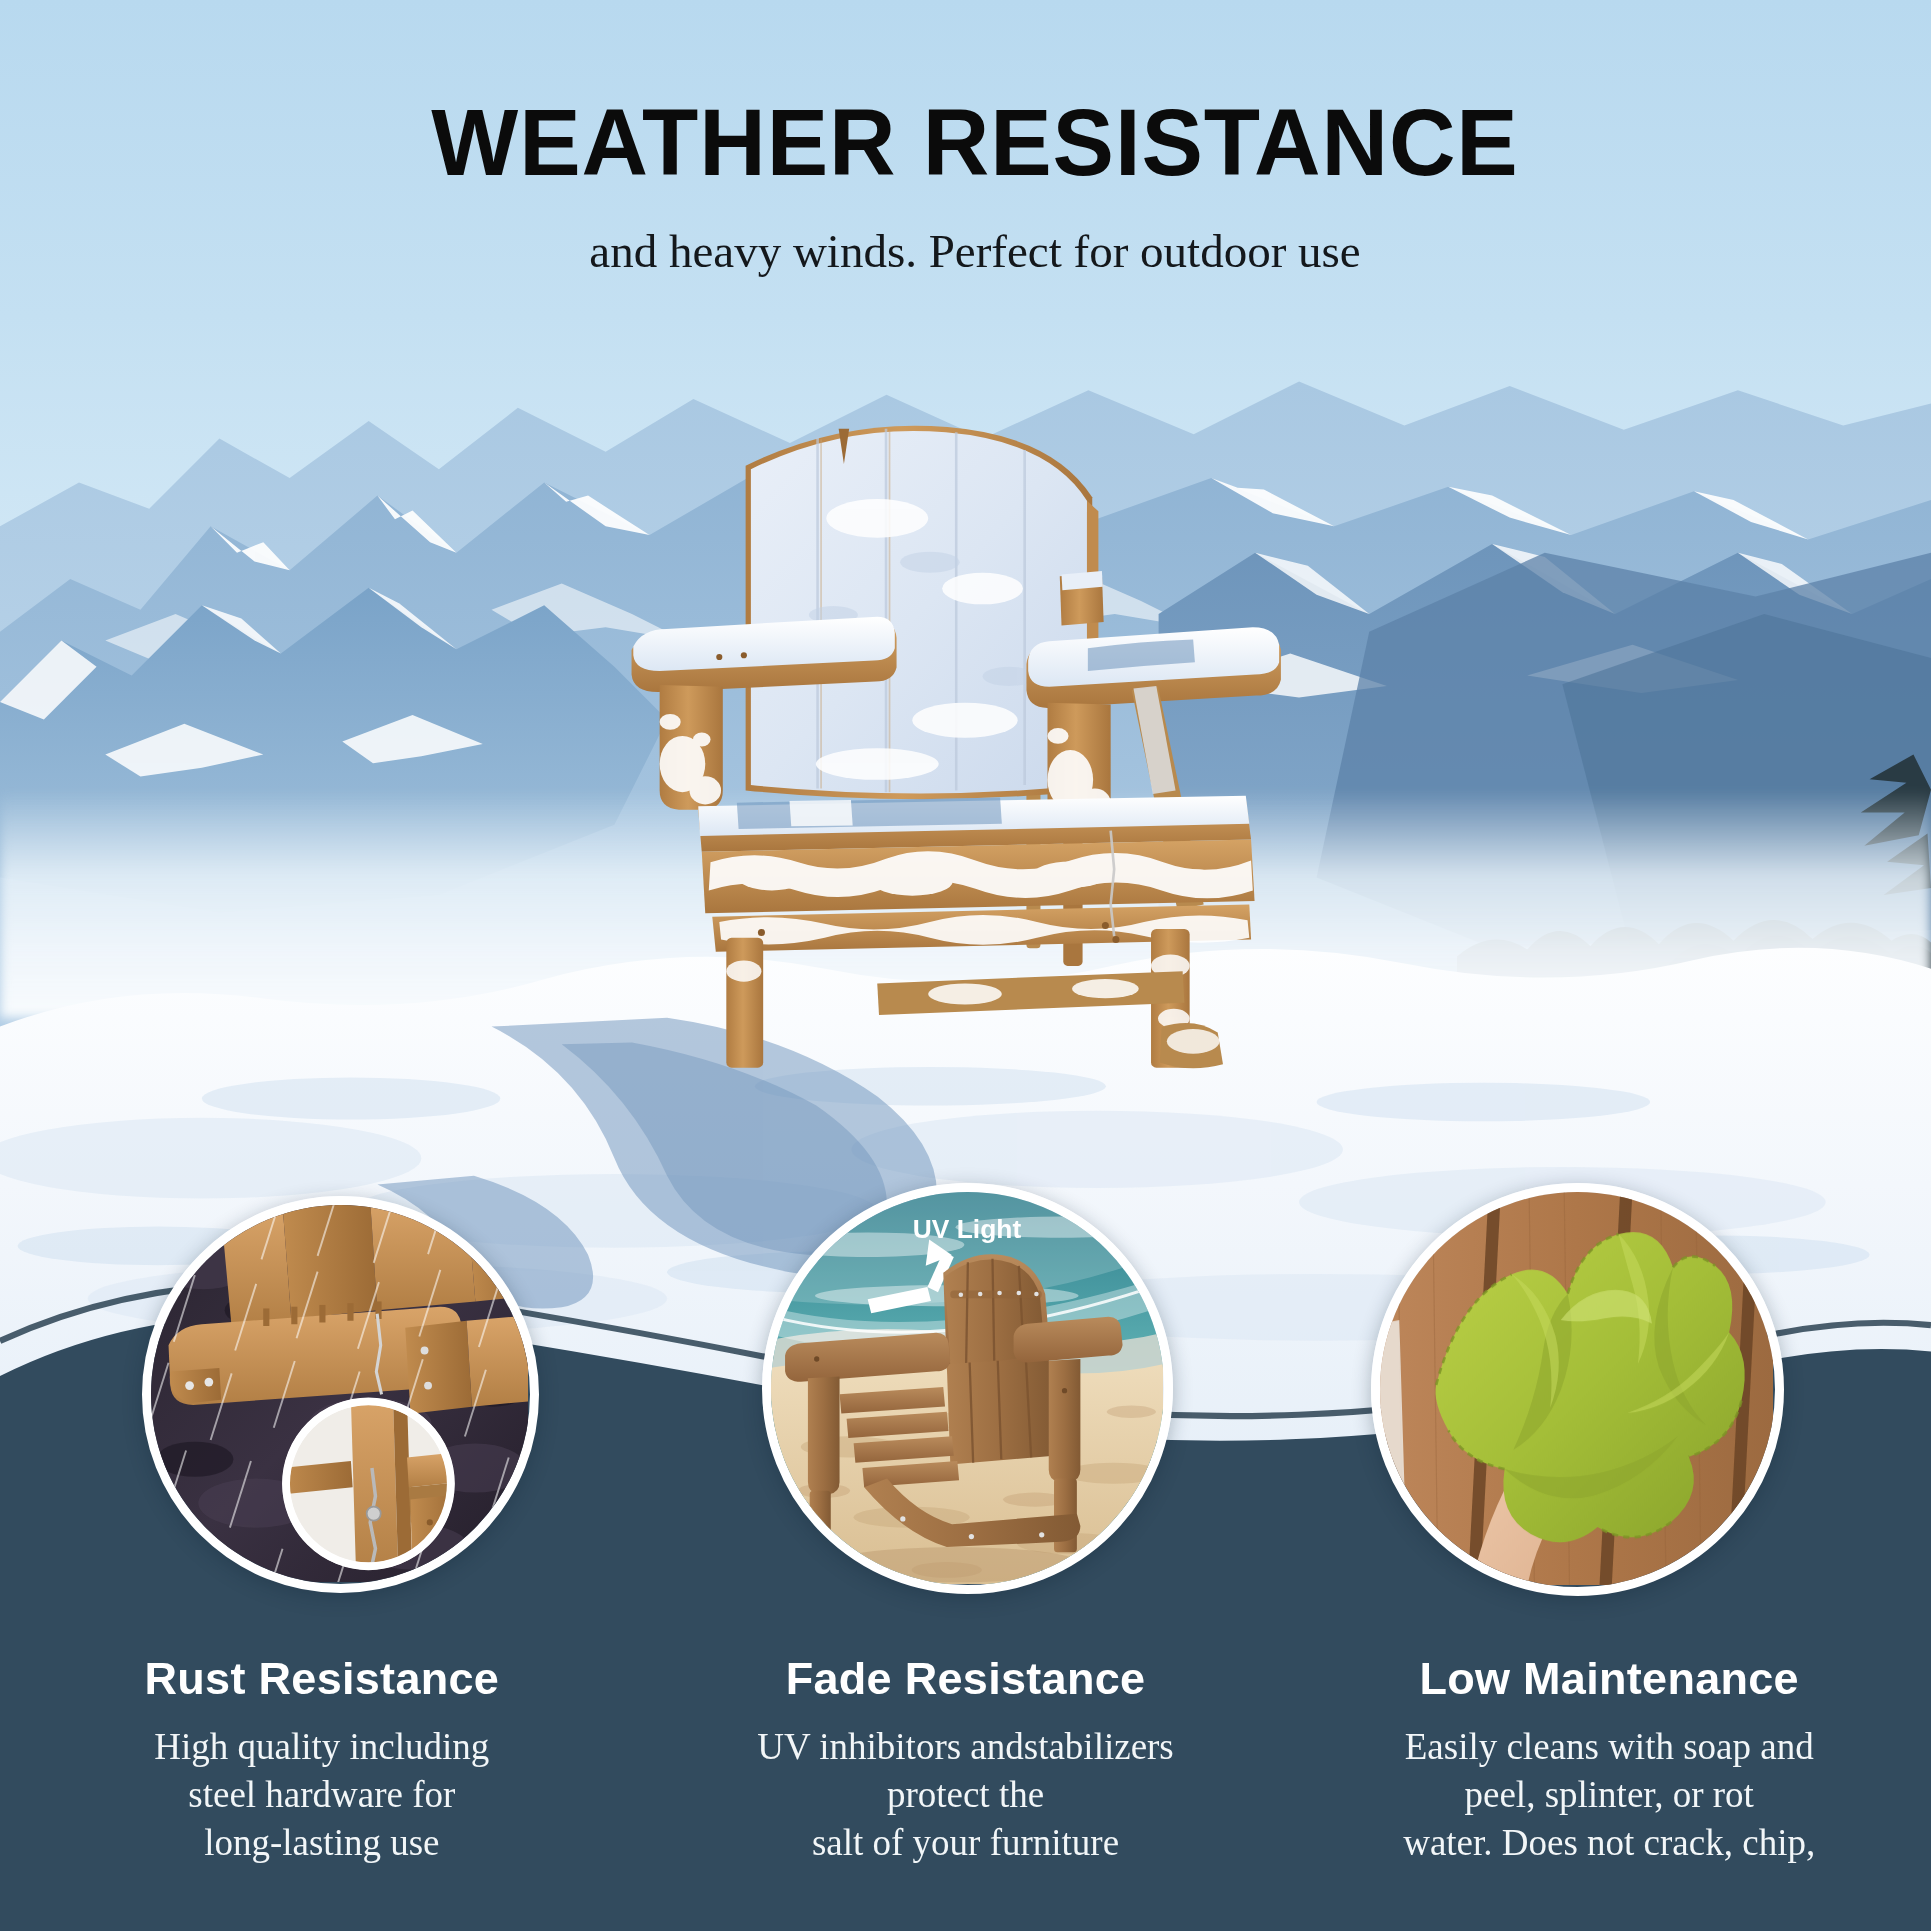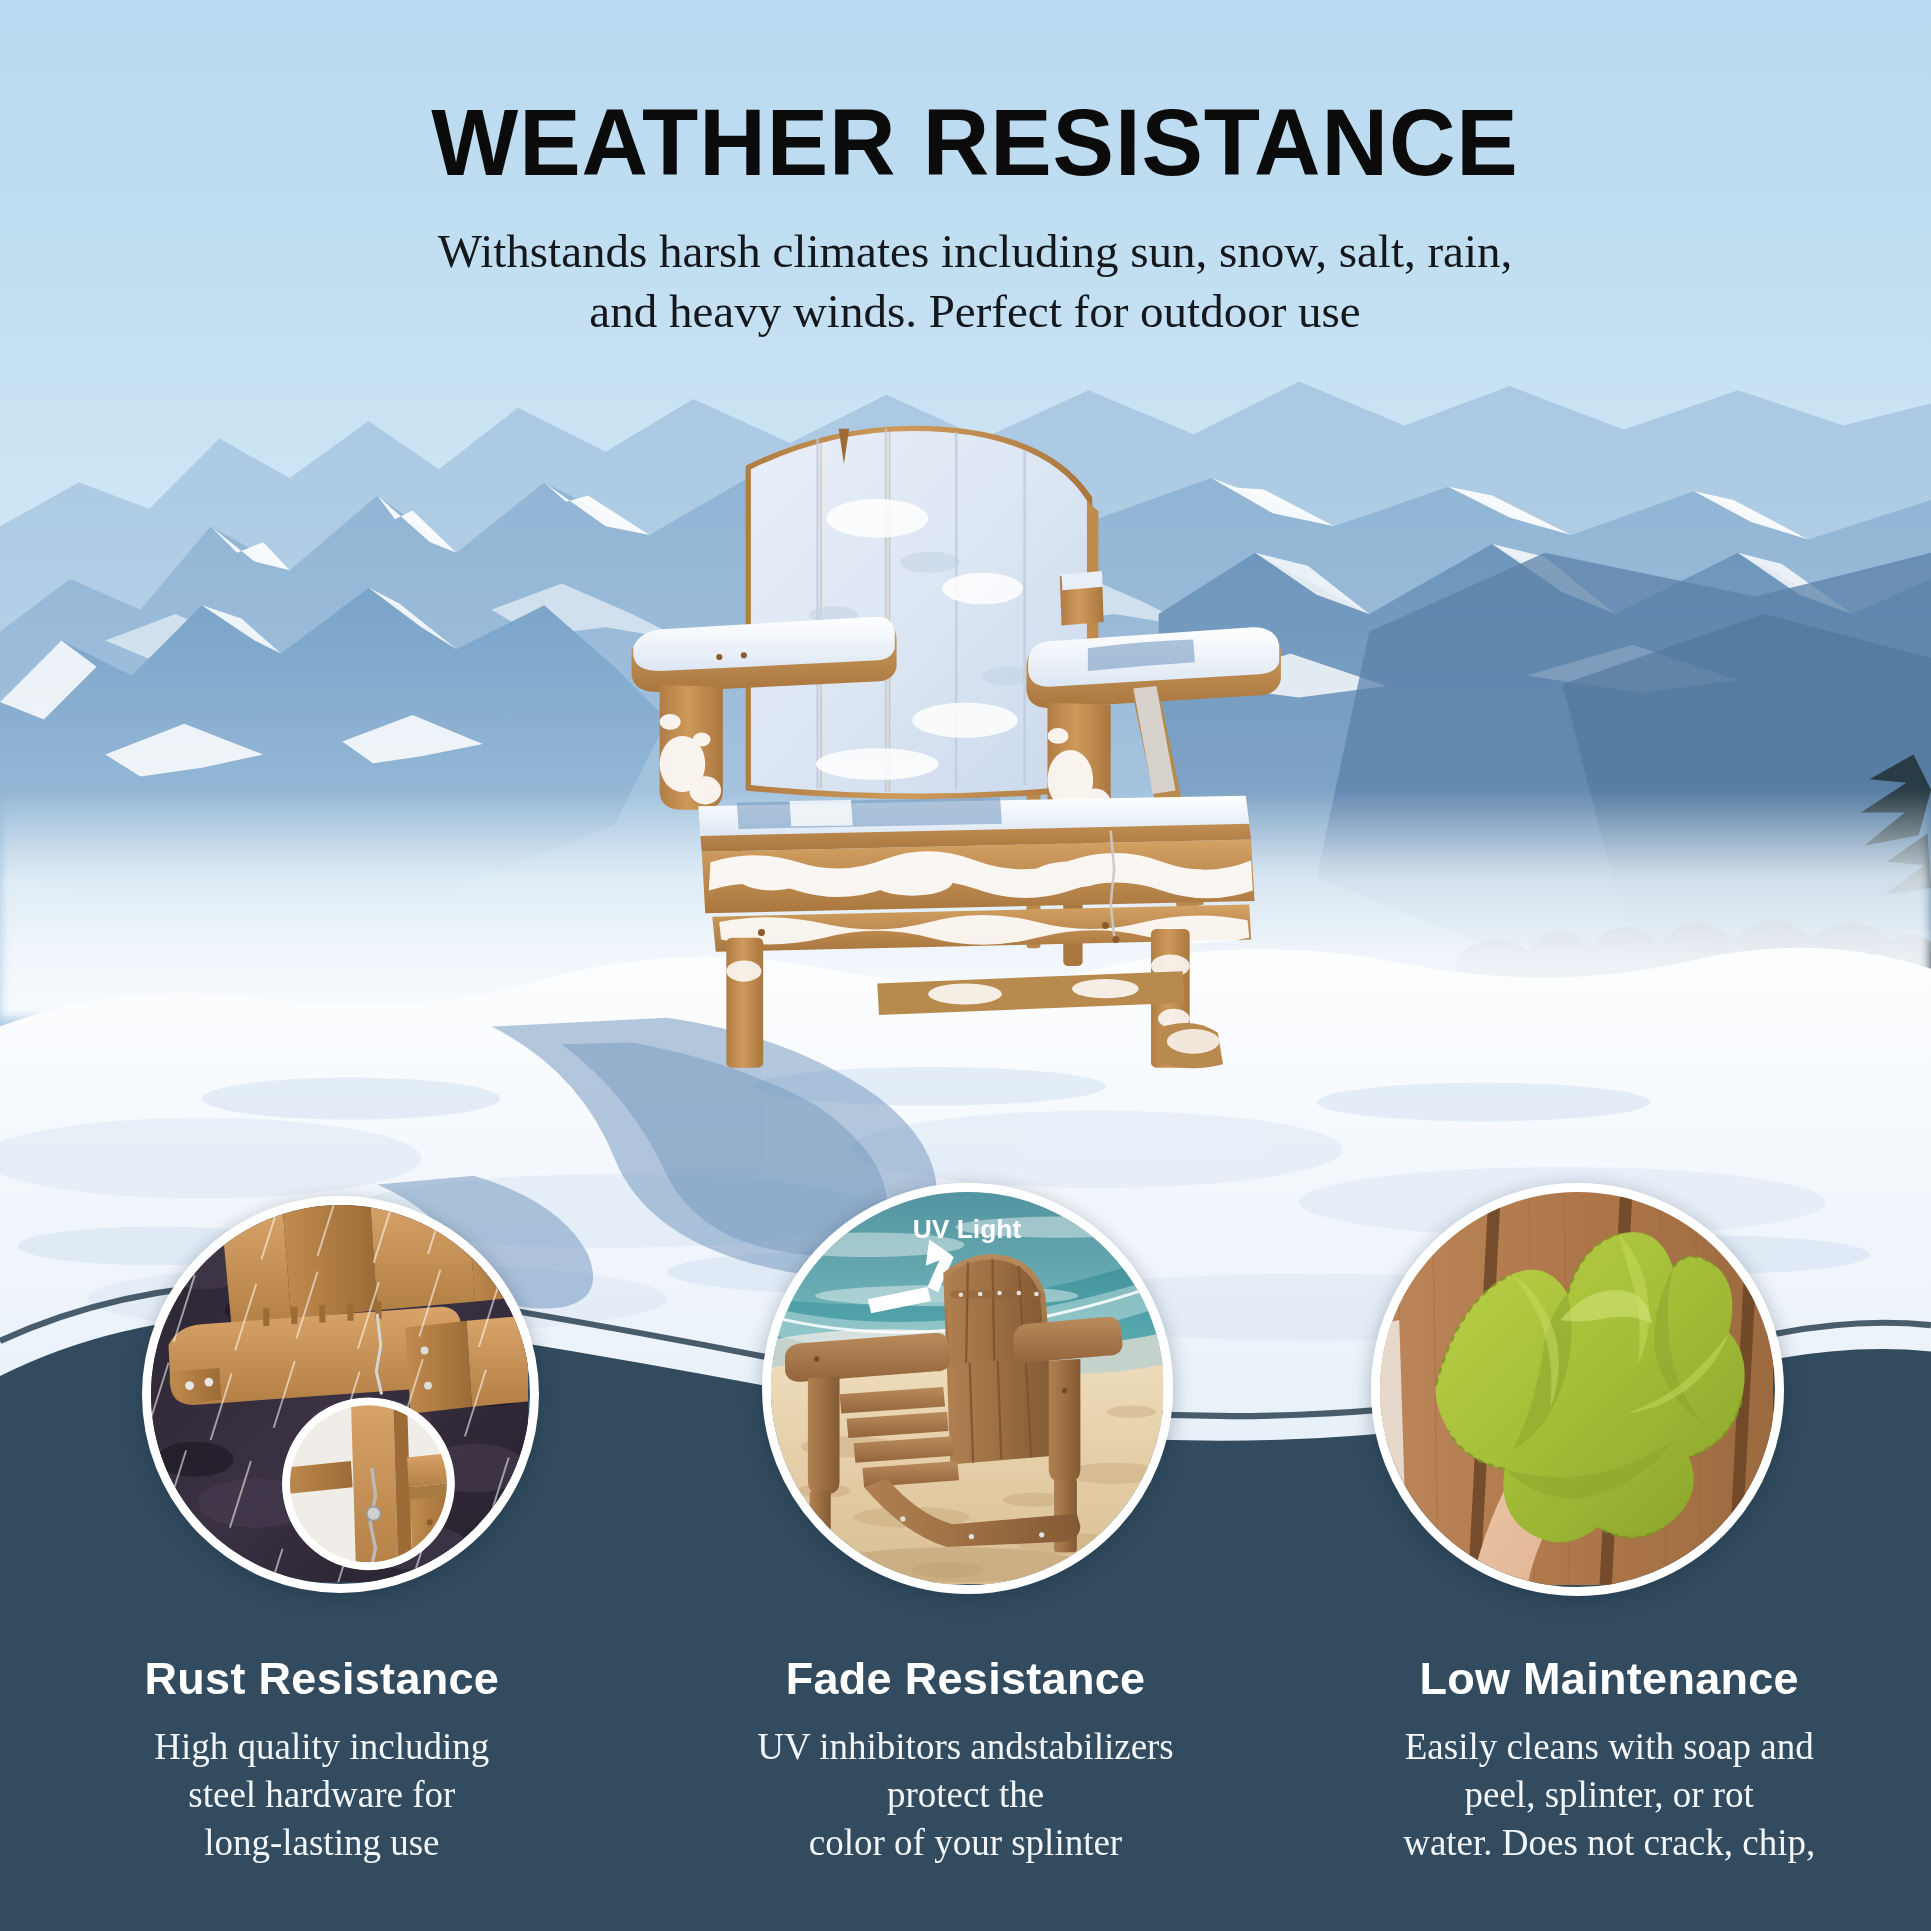--- a/index.html
+++ b/index.html
@@ -340,21 +340,20 @@
   <div class="teal-panel">
     <svg class="teal-svg" viewBox="0 0 2200 820" preserveAspectRatio="none">
       <path fill="#324B5E" d="M0,188 Q200,88 470,130 Q740,172 980,220 Q1230,270 1470,260 Q1720,250 1940,188 Q2080,148 2200,160 L2200,820 L0,820 Z"></path>
       <path fill="none" stroke="#2B4252" stroke-width="7" opacity=".85" d="M0,148 Q210,52 480,96 Q750,140 990,190 Q1240,242 1480,232 Q1730,222 1950,158 Q2085,118 2200,130"></path>
     </svg>
   </div>
 
   <div class="header">
     <div class="title">WEATHER RESISTANCE</div>
     <div class="subtitle">
-      <div>Withstands harsh climates including sun, snow, salt, rain,</div>
       <div>and heavy winds. Perfect for outdoor use</div>
     </div>
   </div>
 
   <div class="circles">
 
     <div class="fcircle" style="left:142px; top:1196px; width:397px; height:397px;">
       <svg width="377" height="377" viewBox="0 0 430 430">
         <defs>
           <linearGradient id="stoneBg" x1="0" y1="0" x2="1" y2="1">
@@ -679,21 +678,21 @@
         <span>steel hardware for</span>
         <span>long-lasting use</span>
       </div>
     </div>
 
     <div class="fcol">
       <div class="fhead">Fade Resistance</div>
       <div class="fbody">
         <span>UV inhibitors andstabilizers</span>
         <span>protect the</span>
-        <span>color of your splinter</span>
+        <span>salt of your furniture</span>
       </div>
     </div>
 
     <div class="fcol">
       <div class="fhead">Low Maintenance</div>
       <div class="fbody">
         <span>Easily cleans with soap and</span>
         <span>peel, splinter, or rot</span>
         <span>water. Does not crack, chip,</span>
       </div>

